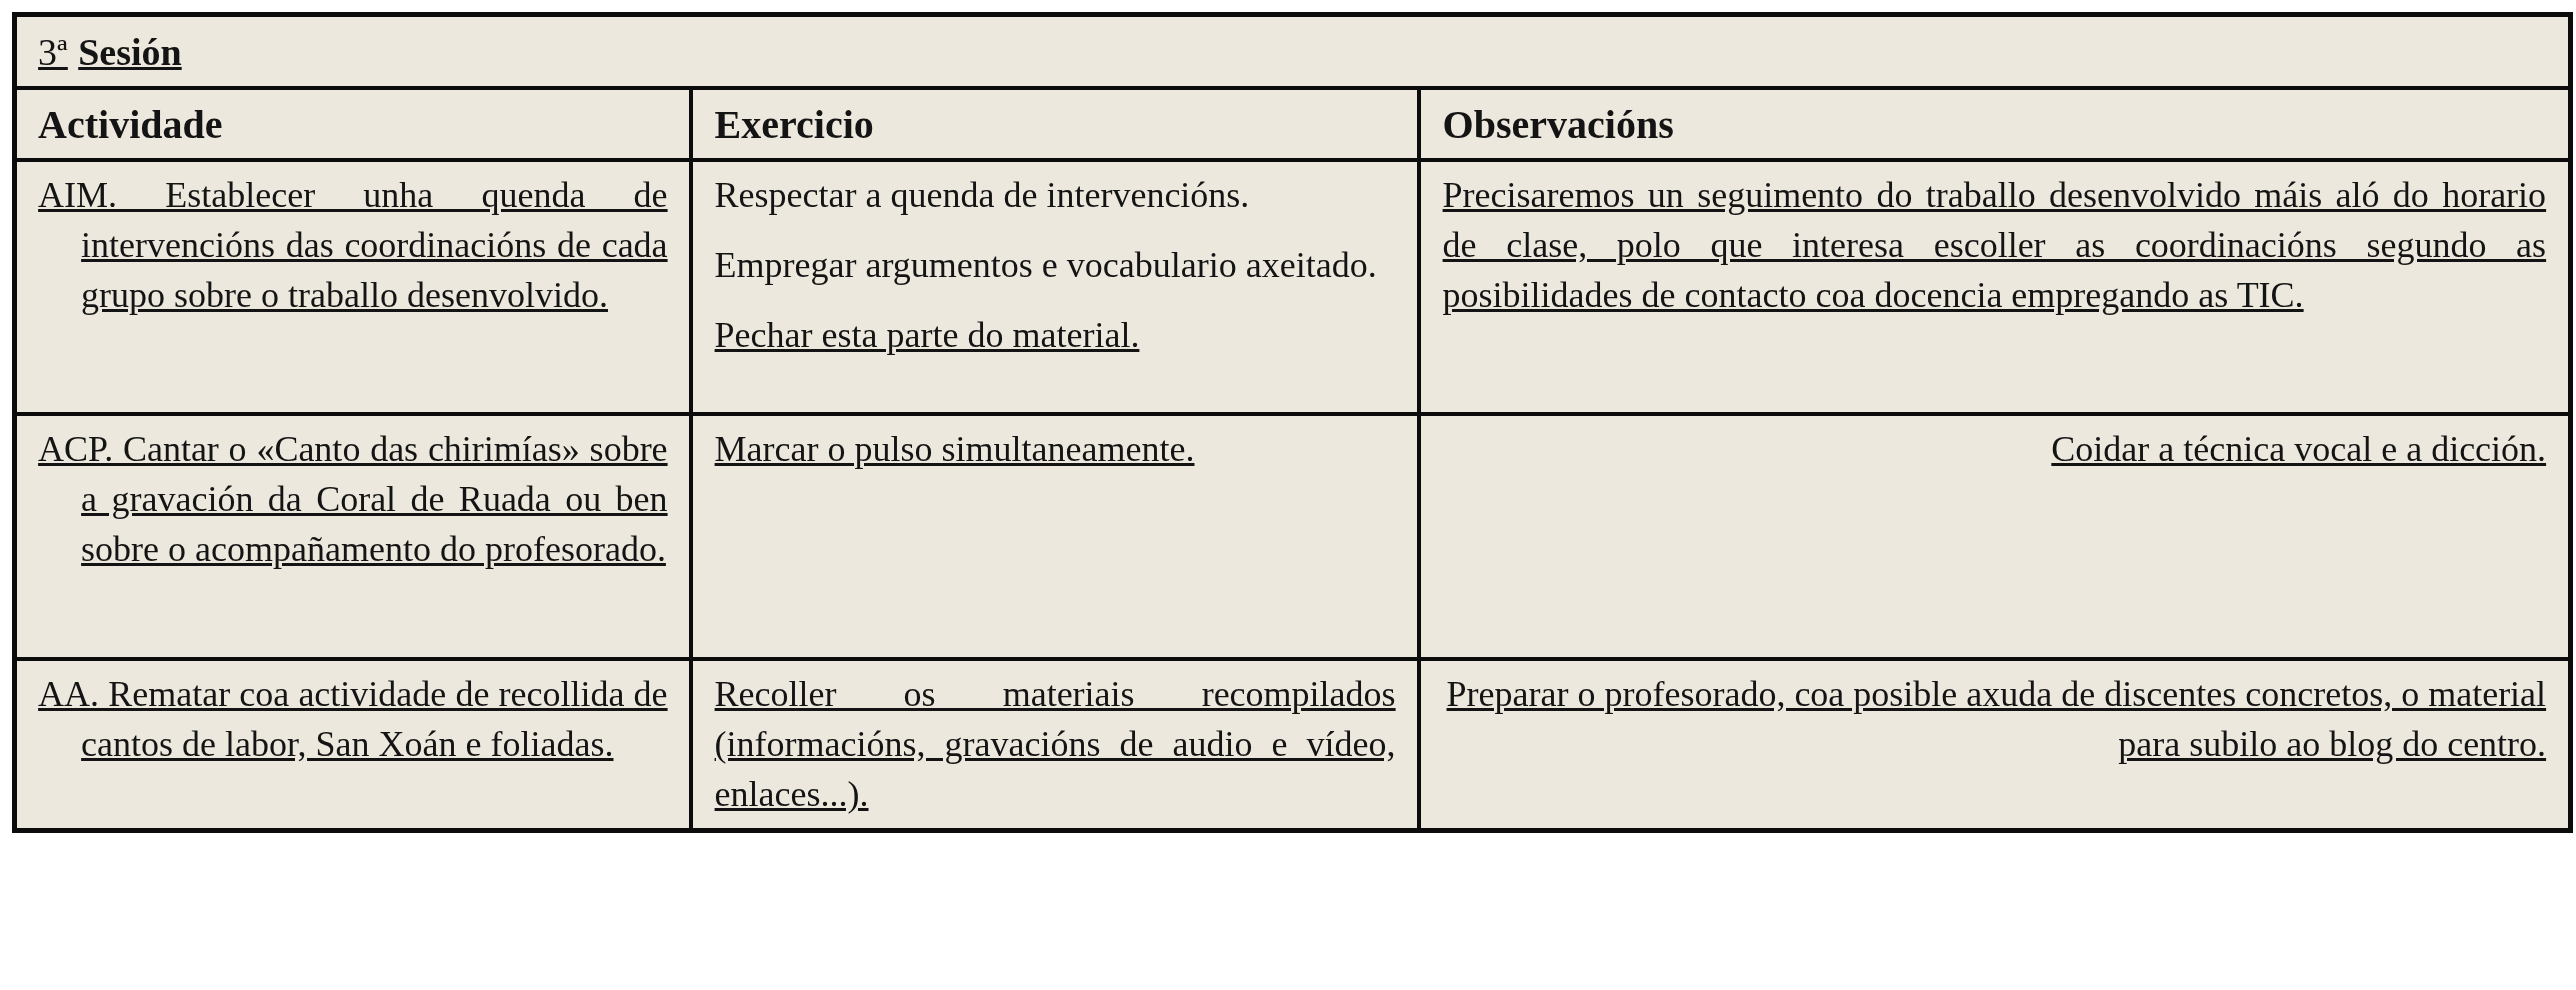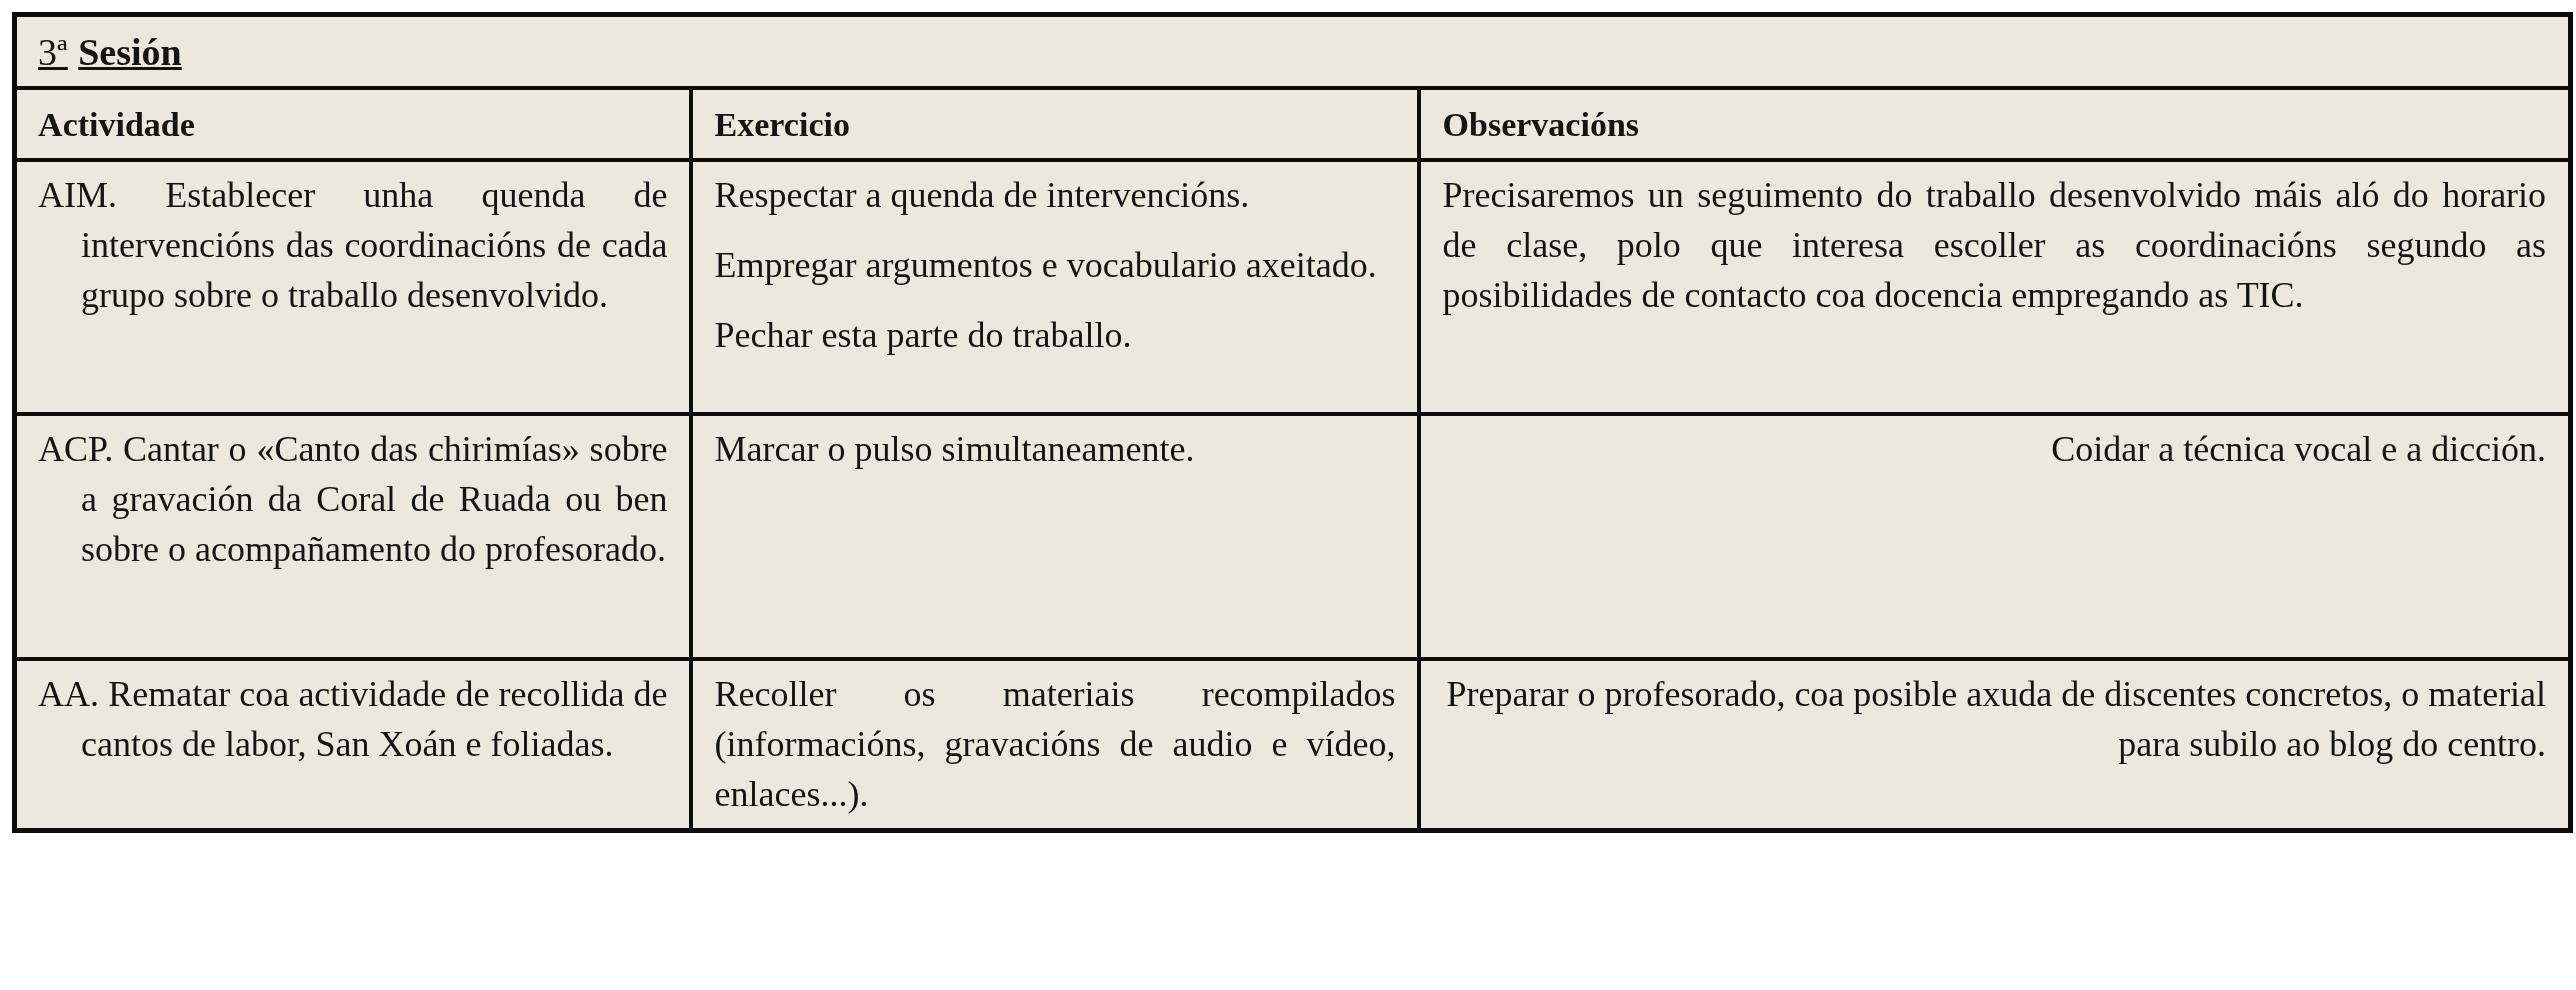--- a/index.html
+++ b/index.html
@@ -56,28 +56,28 @@
   }
   .title-cell .ord {
     text-decoration: underline;
   }
   .title-cell .session-label {
     font-weight: bold;
     margin-left: 0.28em;
   }
   th.header-cell {
     font-weight: bold;
-    font-size: 34px;
+    font-size: 40px;
     text-align: left;
     padding-top: 10px;
   }
   td.cell p {
     margin: 0 0 20px 0;
   }
-  td.cell p:last-child { margin-bottom: 0; }
+  td.cell p:last-child { margin-bottom: 0; text-decoration: underline; }
   td.cell.just { text-align: justify; }
   td.cell.left { text-align: right; }
   td.cell.hang p {
     padding-left: 43px;
     text-indent: -43px;
   }
 </style>
 </head>
 <body>
 
@@ -97,21 +97,21 @@
         <th class="header-cell">Exercicio</th>
         <th class="header-cell">Observacións</th>
       </tr>
       <tr class="r1">
         <td class="cell just hang">
             <p>AIM. Establecer unha quenda de intervencións das coordinacións de cada grupo sobre o traballo desenvolvido.</p>
           </td>
         <td class="cell just">
             <p>Respectar a quenda de intervencións.</p>
             <p>Empregar argumentos e vocabulario axeitado.</p>
-            <p>Pechar esta parte do traballo.</p>
+            <p>Pechar esta parte do material.</p>
           </td>
         <td class="cell just">
             <p>Precisaremos un seguimento do traballo desenvolvido máis aló do horario de clase, polo que interesa escoller as coordinacións segundo as posibilidades de contacto coa docencia empregando as TIC.</p>
           </td>
       </tr>
       <tr class="r2">
         <td class="cell just hang">
             <p>ACP. Cantar o «Canto das chirimías» sobre a gravación da Coral de Ruada ou ben sobre o acompañamento do profesorado.</p>
           </td>
         <td class="cell just">

